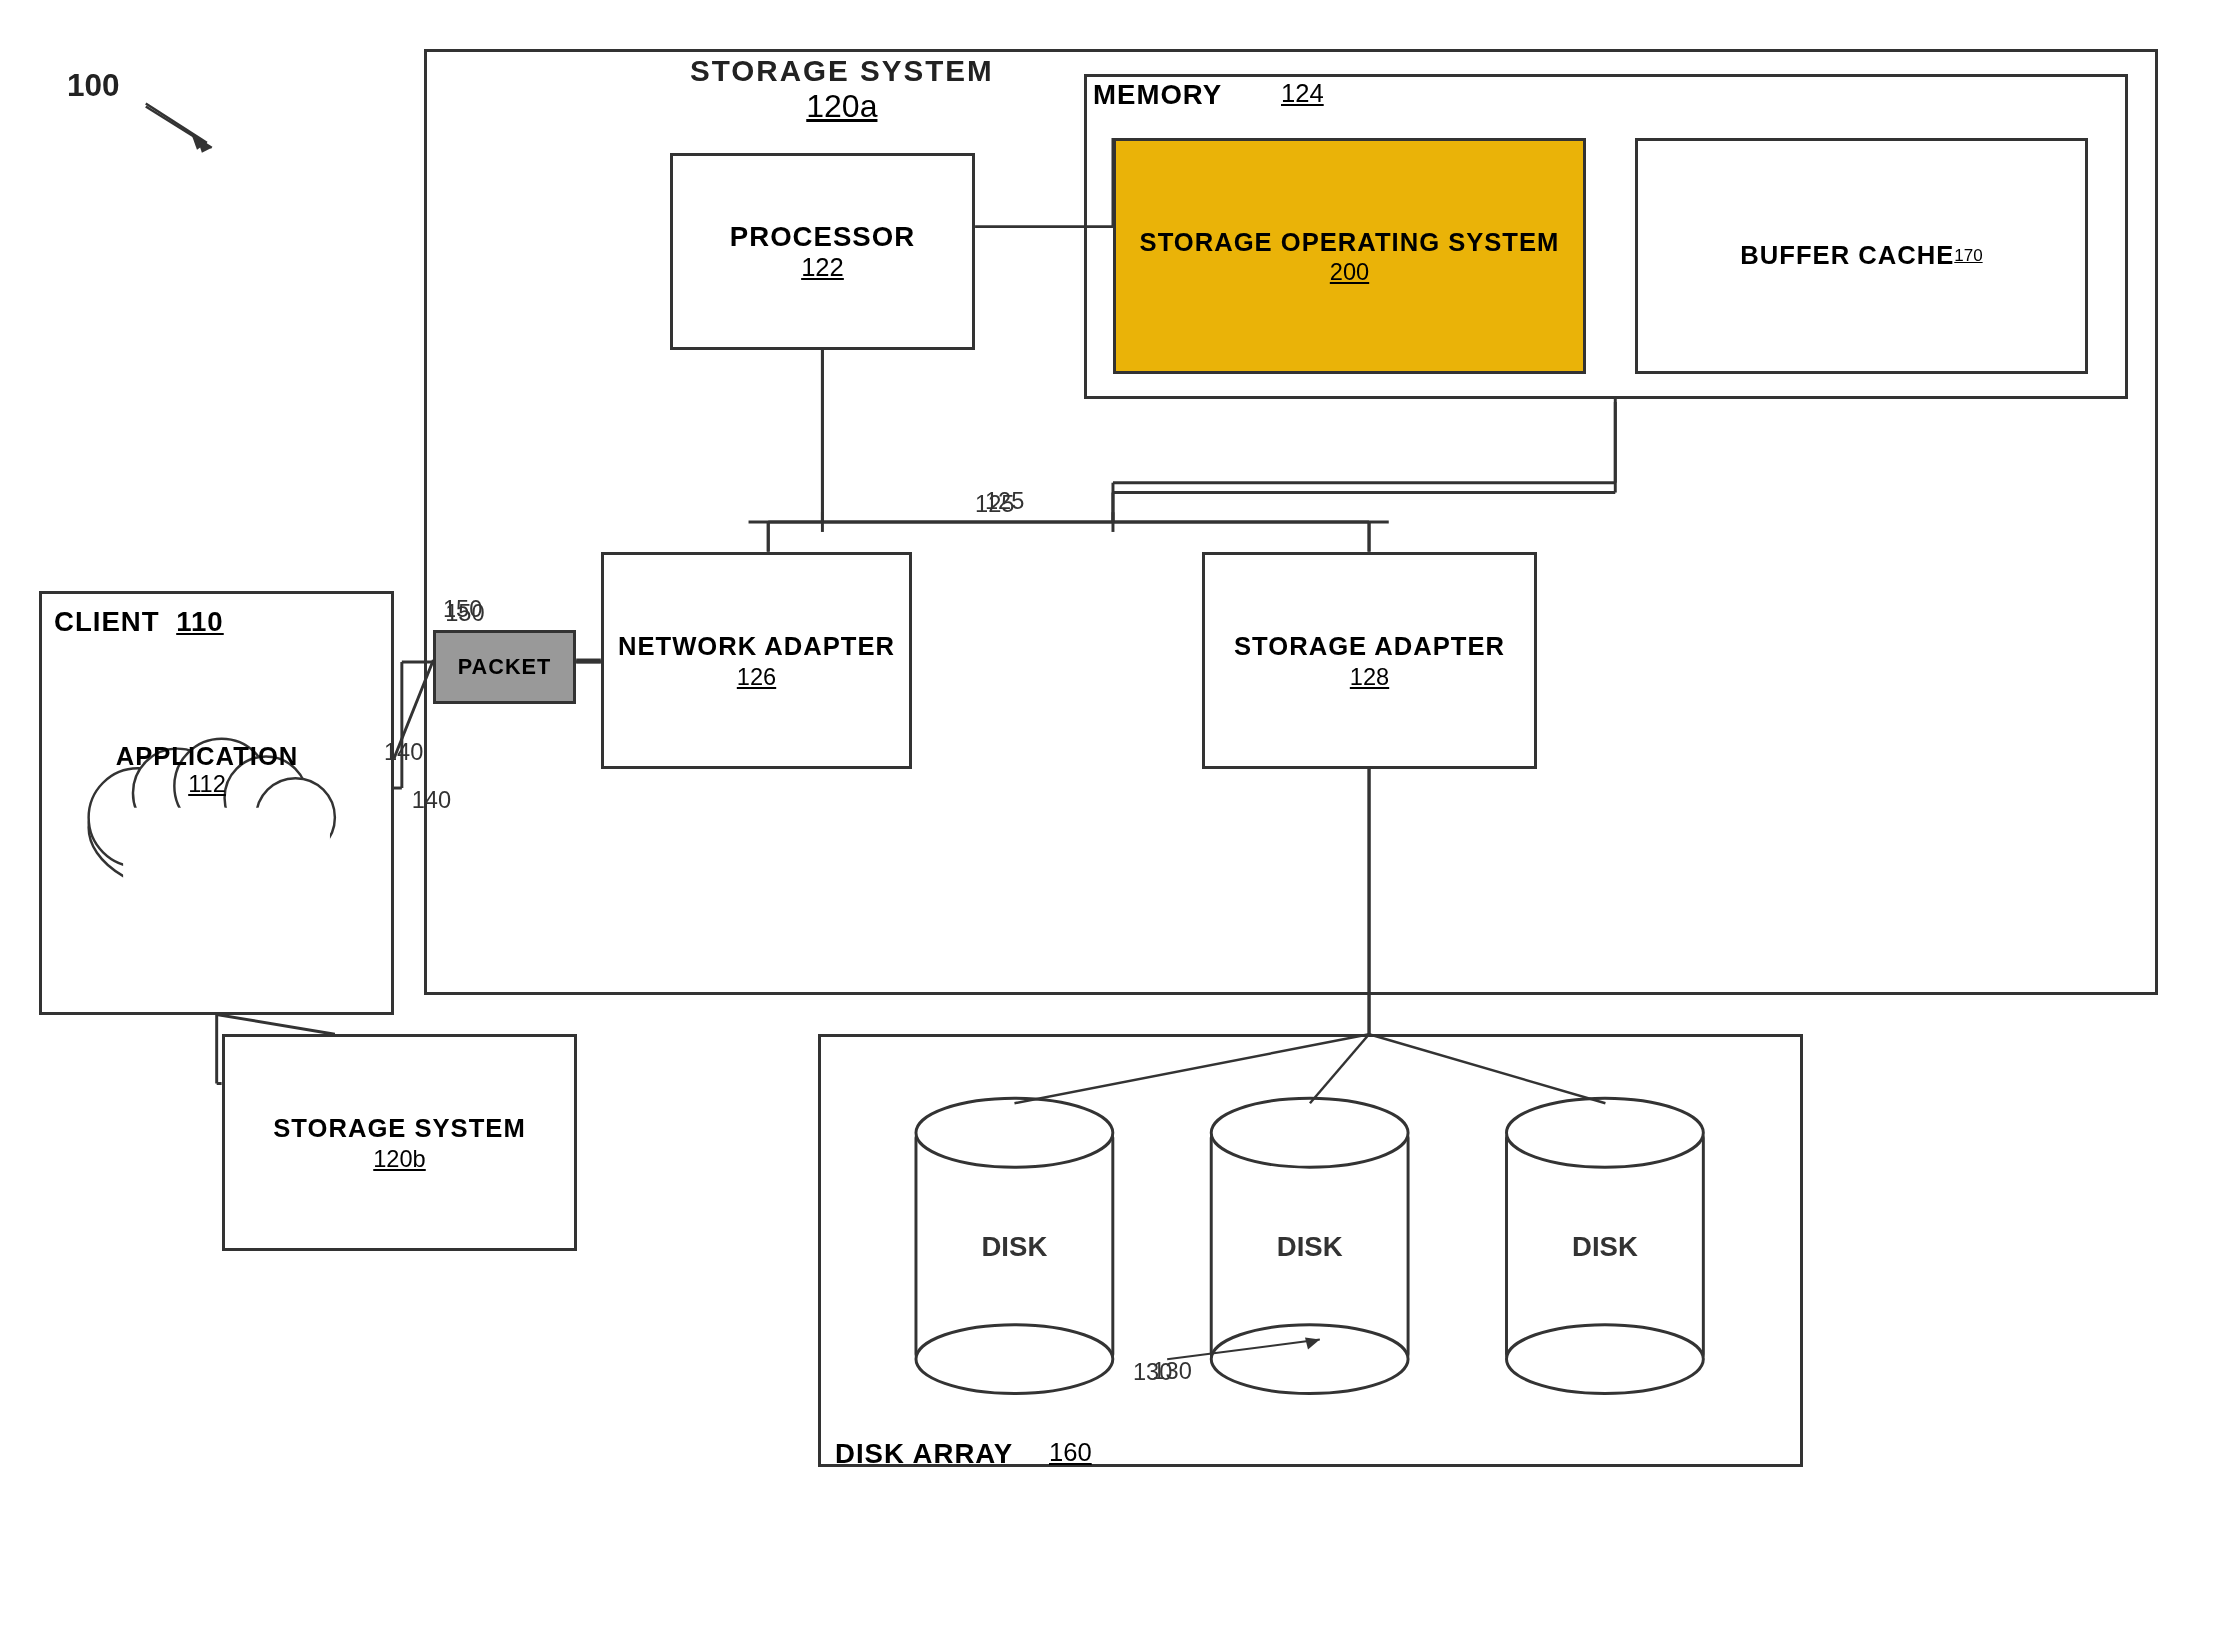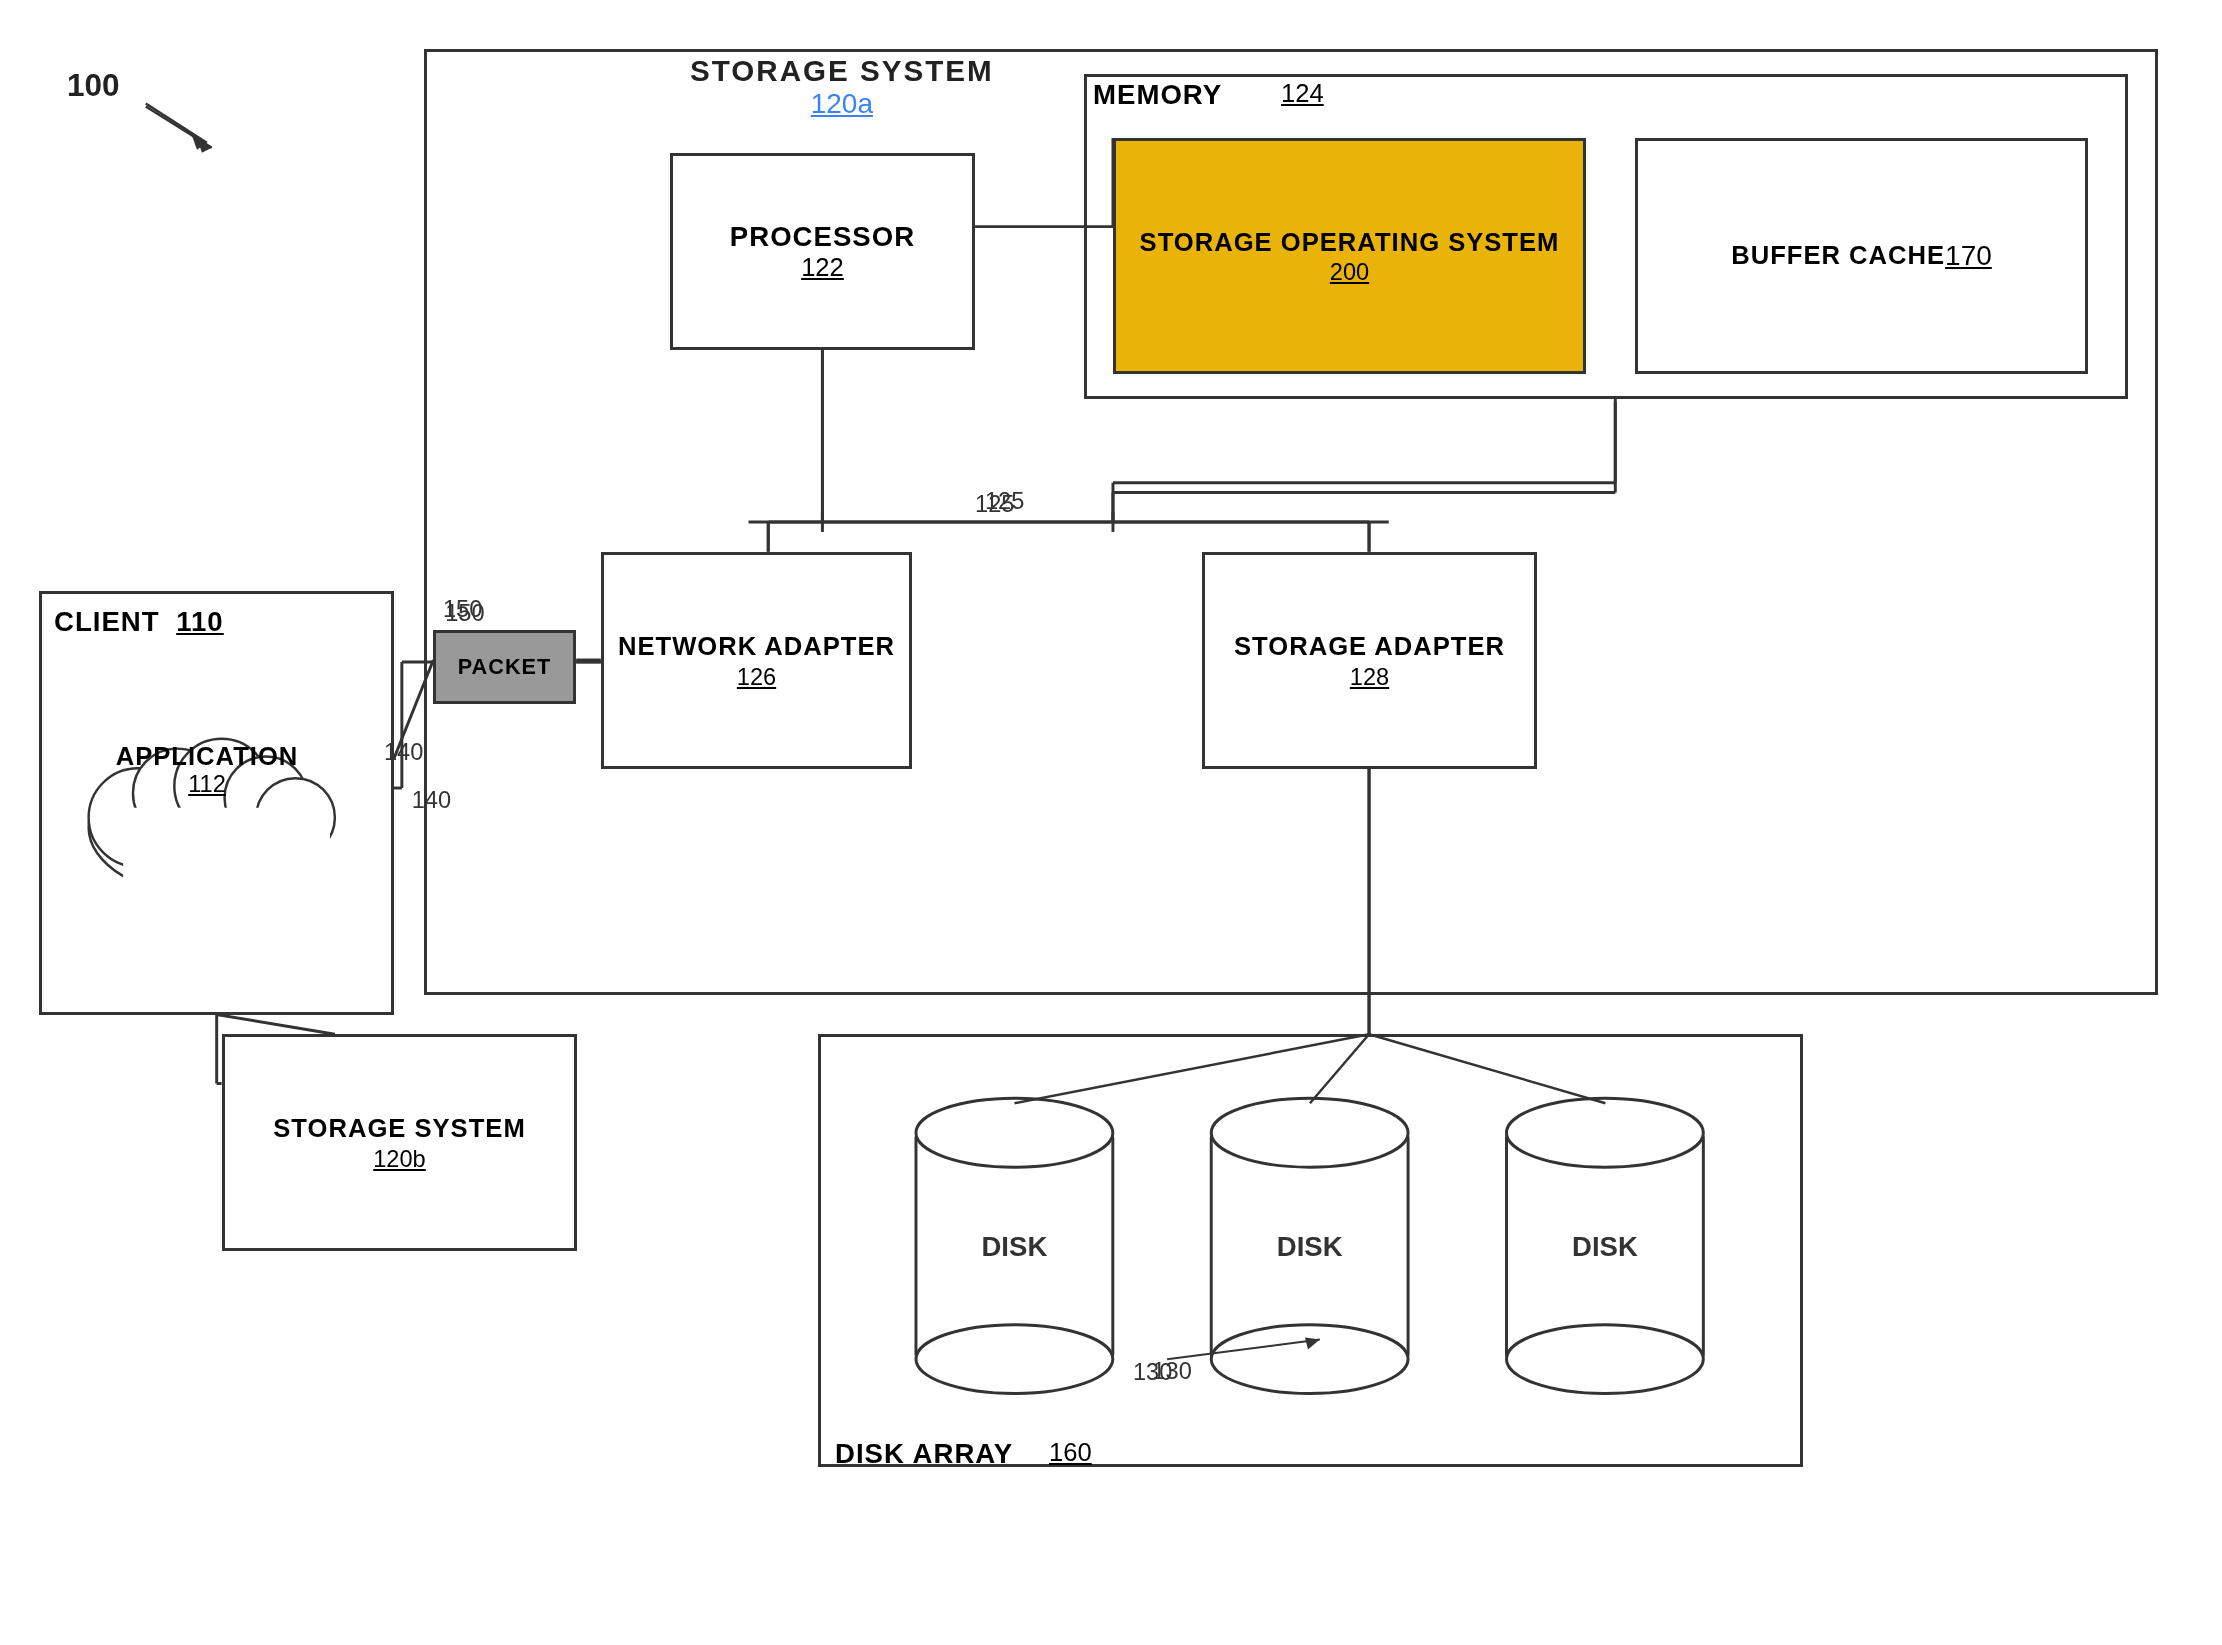--- a/index.html
+++ b/index.html
@@ -45,22 +45,22 @@
       left: 690px;
       text-align: center;
     }
     .storage-system-label .title {
       font-size: 29.6px;
       font-weight: bold;
       letter-spacing: 2px;
       color: #222;
     }
     .storage-system-label .ref {
-      font-size: 28px;
-      color: #3b82f6;
+      font-size: 32px;
+      color: #000000;
     }
 
     
     .processor-box {
       position: absolute;
       top: 153px;
       left: 670px;
       width: 305px;
       height: 197px;
       border: 3px solid #333;
@@ -147,21 +147,21 @@
       justify-content: center;
       text-align: center;
     }
     .buffer-box .title {
       font-size: 25.6px;
       font-weight: bold;
       letter-spacing: 1px;
       line-height: 1.3;
     }
     .buffer-box .ref {
-      font-size: 28px;
+      font-size: 17px;
       text-decoration: underline;
     }
 
     
     .network-adapter-box {
       position: absolute;
       top: 552px;
       left: 601px;
       width: 311px;
       height: 217px;

